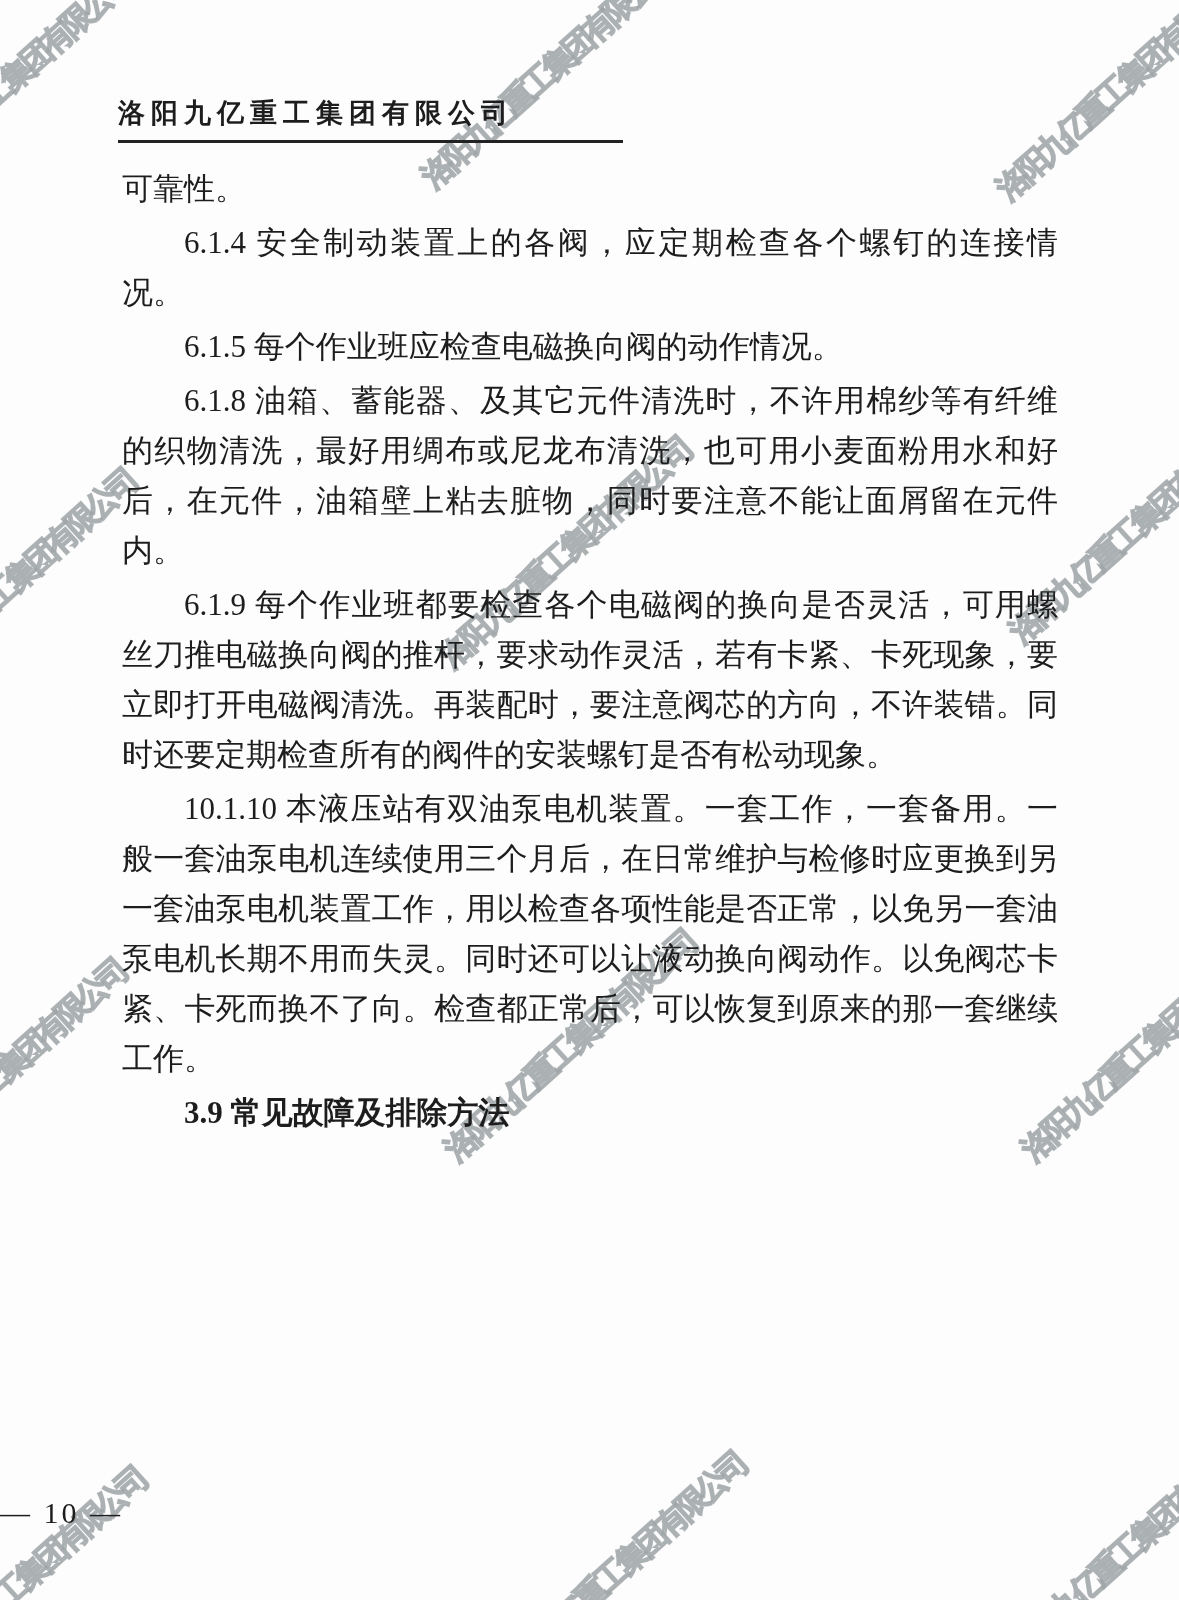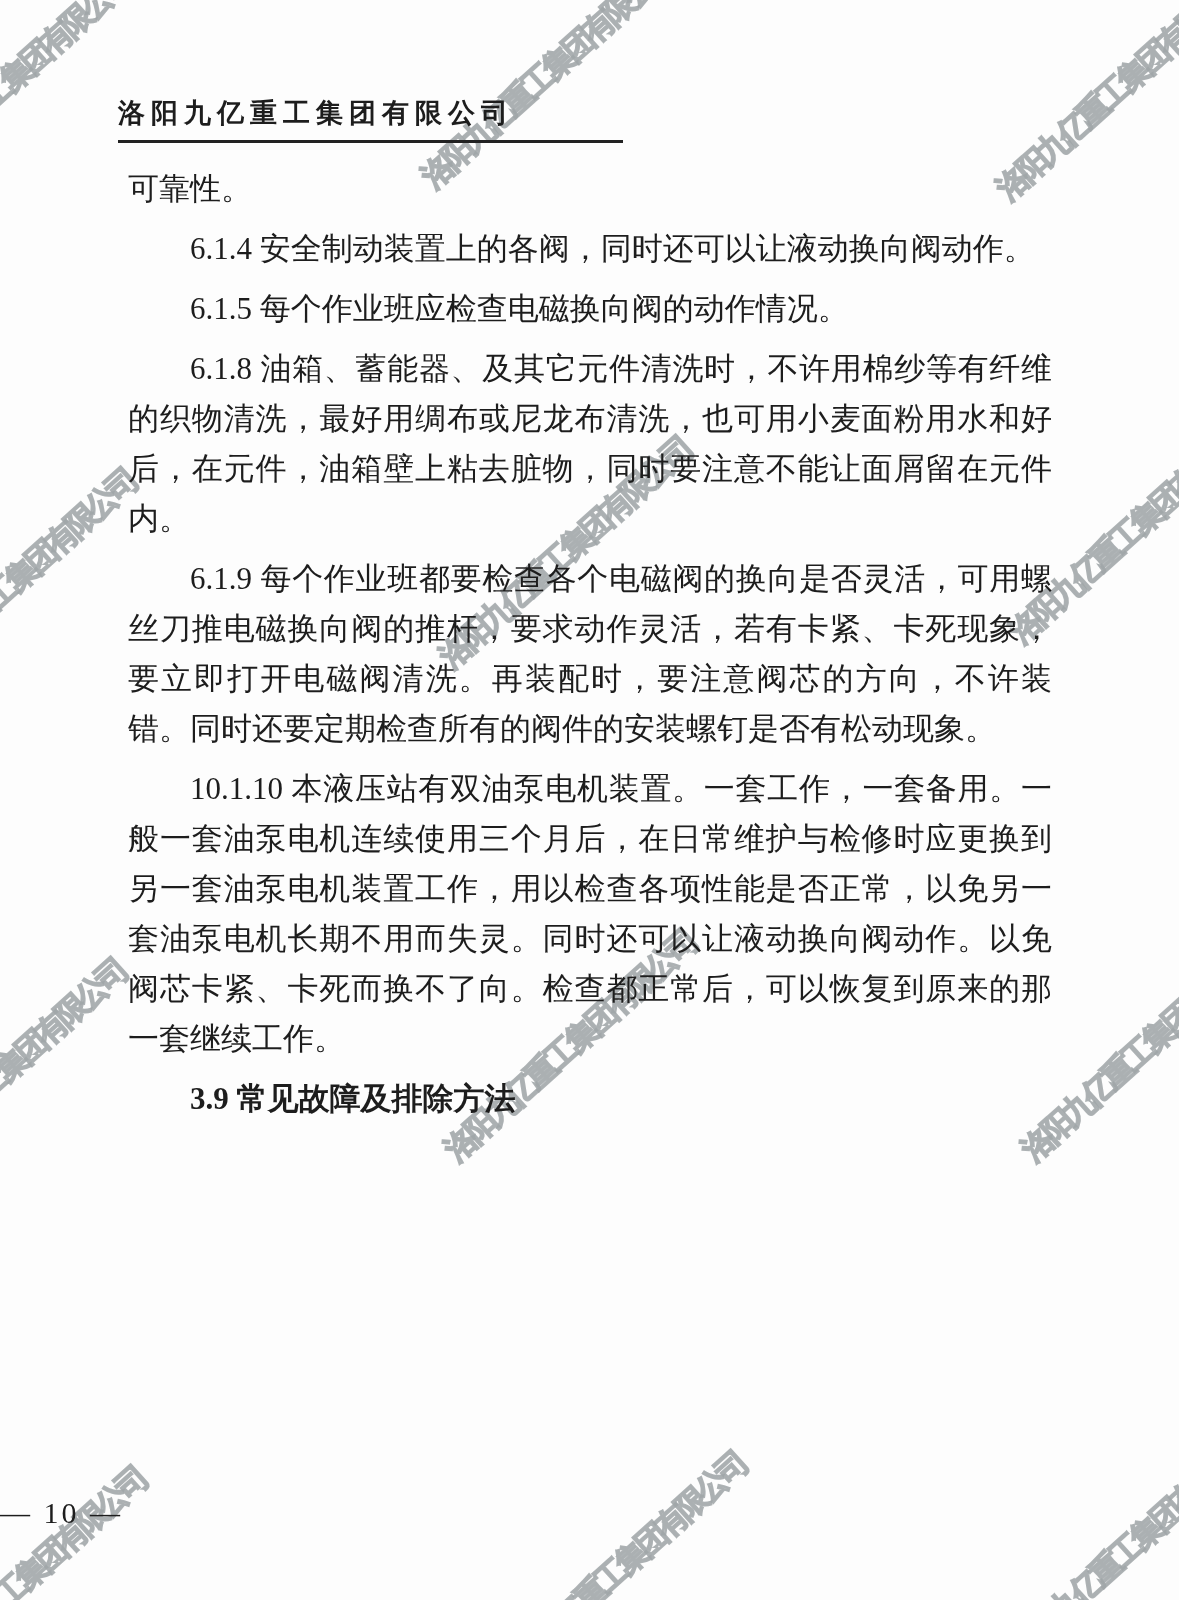--- a/index.html
+++ b/index.html
@@ -32,21 +32,21 @@
     font-weight:700;
     letter-spacing:6px;
   }
   .header-rule {
     width:505px; height:3px;
     background:#222222;
     margin-top:9px;
   }
   .body-text { margin-top:21px; }
   .body-text p {
-    margin:10px;
+    margin:4px;
     font-size:31px;
     line-height:50px;
     text-align:justify;
     text-align-last:left;
   }
   .body-text p.indent { text-indent:2em; }
   .body-text p.bold { font-weight:700; }
   .footer {
     position:absolute;
     left:0; right:0; top:1496px;
@@ -76,21 +76,21 @@
       <div class="wm" style="left: 500px; top: 1655px;">洛阳九亿重工集团有限公司</div>
       <div class="wm" style="left: 1015px; top: 1630px;">洛阳九亿重工集团有限公司</div>
     </div>
 
   <div class="content">
     <div class="company-name">洛阳九亿重工集团有限公司</div>
     <div class="header-rule"></div>
 
     <div class="body-text" id="paragraphs">
         <p>可靠性。</p>
-        <p class="indent">6.1.4 安全制动装置上的各阀，同时还可以让液动换向阀动作。</p>
+        <p class="indent">6.1.4 安全制动装置上的各阀，应定期检查各个螺钉的连接情况。</p>
         <p class="indent">6.1.5 每个作业班应检查电磁换向阀的动作情况。</p>
         <p class="indent">6.1.8 油箱、蓄能器、及其它元件清洗时，不许用棉纱等有纤维的织物清洗，最好用绸布或尼龙布清洗，也可用小麦面粉用水和好后，在元件，油箱壁上粘去脏物，同时要注意不能让面屑留在元件内。</p>
         <p class="indent">6.1.9 每个作业班都要检查各个电磁阀的换向是否灵活，可用螺丝刀推电磁换向阀的推杆，要求动作灵活，若有卡紧、卡死现象，要立即打开电磁阀清洗。再装配时，要注意阀芯的方向，不许装错。同时还要定期检查所有的阀件的安装螺钉是否有松动现象。</p>
         <p class="indent">10.1.10 本液压站有双油泵电机装置。一套工作，一套备用。一般一套油泵电机连续使用三个月后，在日常维护与检修时应更换到另一套油泵电机装置工作，用以检查各项性能是否正常，以免另一套油泵电机长期不用而失灵。同时还可以让液动换向阀动作。以免阀芯卡紧、卡死而换不了向。检查都正常后，可以恢复到原来的那一套继续工作。</p>
         <p class="indent bold">3.9 常见故障及排除方法</p>
       </div>
   </div>
 
   <div class="footer">— 10 —</div>
 

